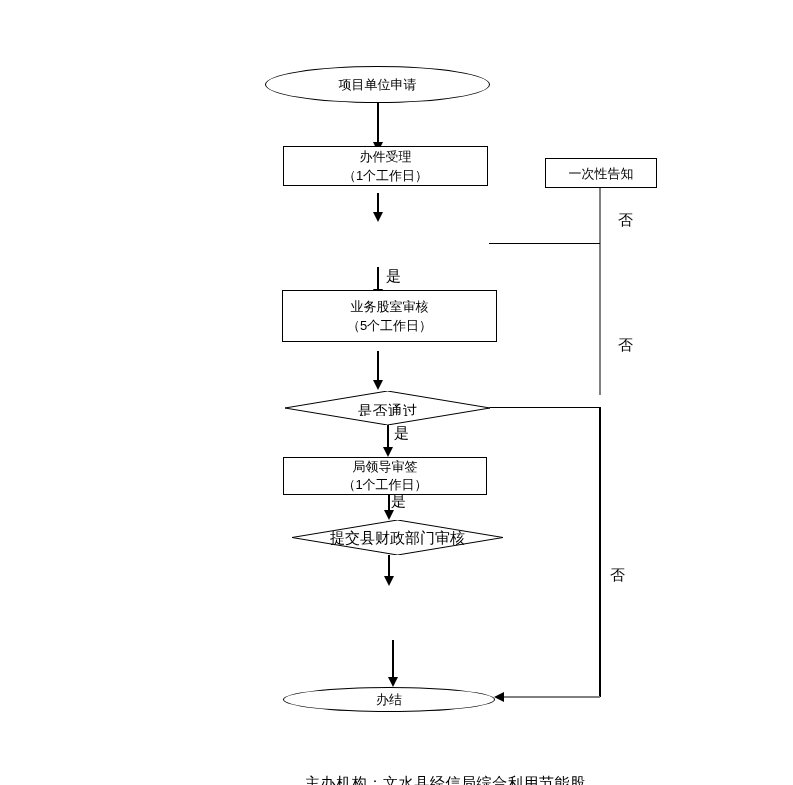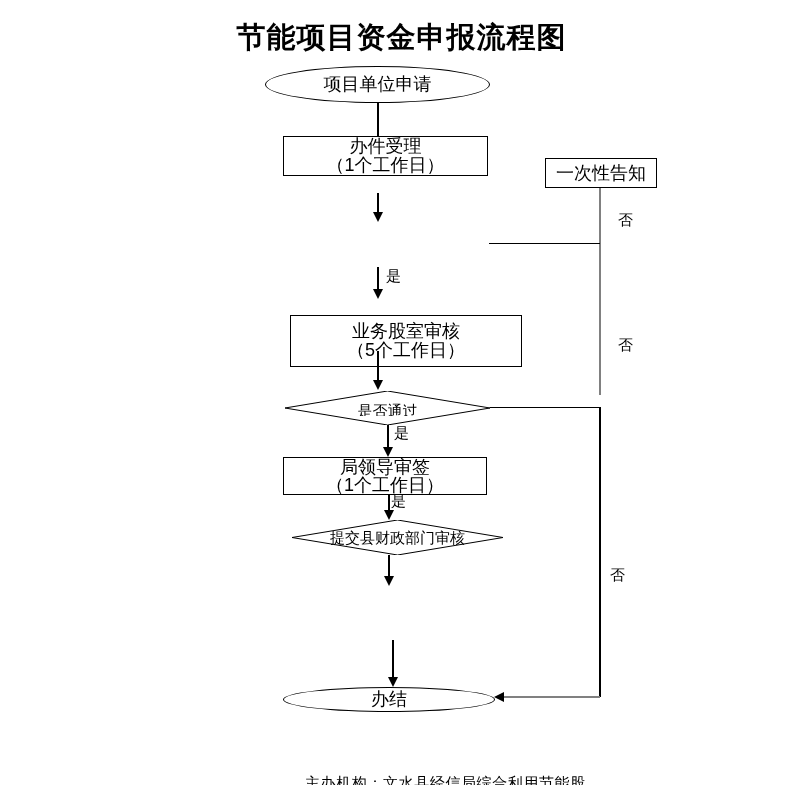--- a/index.html
+++ b/index.html
@@ -8,21 +8,21 @@
     font-family:"Liberation Sans","DejaVu Sans",sans-serif;color:#000;
   }
   .abs{position:absolute;}
   .title{
     left:0;right:0;top:18px;text-align:center;
     font-size:29px;font-weight:bold;letter-spacing:1px;text-indent:10px;
   }
   .node{
     box-sizing:border-box;border:1px solid #000;background:#fff;
     display:flex;flex-direction:column;justify-content:center;align-items:center;
-    font-size:18px;line-height:19px;text-align:center;
+    font-size:13px;line-height:19px;text-align:center;
   }
   .terminator{border-radius:50%;}
   .vline{width:2px;background:#000;}
   .hline{height:1px;background:#000;}
   .hline2{height:2px;background:#808080;}
   .grayline{width:2px;background:#808080;}
   .arrow-down{
     width:0;height:0;border-left:5px solid transparent;border-right:5px solid transparent;
     border-top:10px solid #000;
   }
@@ -42,44 +42,43 @@
     left:305px;top:726px;width:420px;
     font-family:"Liberation Serif","DejaVu Serif",serif;
     font-size:15px;line-height:23px;letter-spacing:0.6px;white-space:pre;
   }
 </style>
 </head>
 <body>
 
 <div id="canvas">
 
-  <div class="abs title">节能项目资金申报流程图</div>
 
   <div class="abs node terminator" style="left:265px;top:66px;width:225px;height:37px;">
     <span>项目单位申请</span>
   </div>
 
   <div class="abs vline" style="left:377px;top:103px;height:39px;"></div>
   <div class="abs arrow-down" style="left:373px;top:142px;"></div>
 
-  <div class="abs node" style="left:283px;top:136px;width:205px;height:40px;">
+  <div class="abs node" style="left:283px;top:146px;width:205px;height:40px;">
     <div>办件受理</div>
     <div>（1个工作日）</div>
   </div>
 
   <div class="abs vline" style="left:377px;top:193px;height:19px;"></div>
   <div class="abs arrow-down" style="left:373px;top:212px;"></div>
 
 
   <div class="abs edge-label" style="left:386px;top:268px;">是</div>
 
   <div class="abs vline" style="left:377px;top:267px;height:22px;"></div>
   <div class="abs arrow-down" style="left:373px;top:289px;"></div>
 
-  <div class="abs node" style="left:282px;top:315px;width:232px;height:52px;margin-left:8px;">
+  <div class="abs node" style="left:282px;top:290px;width:215px;height:52px;">
     <div>业务股室审核</div>
     <div>（5个工作日）</div>
   </div>
 
   <div class="abs vline" style="left:377px;top:351px;height:29px;"></div>
   <div class="abs arrow-down" style="left:373px;top:380px;"></div>
 
   <div class="diamond-wrap" style="left:285px;top:391px;width:205px;height:34px;">
     <svg width="205" height="34">
       <polygon points="0,17 102.5,0 205,17 102.5,34" fill="#ffffff" stroke="#000000" stroke-width="1"></polygon>

